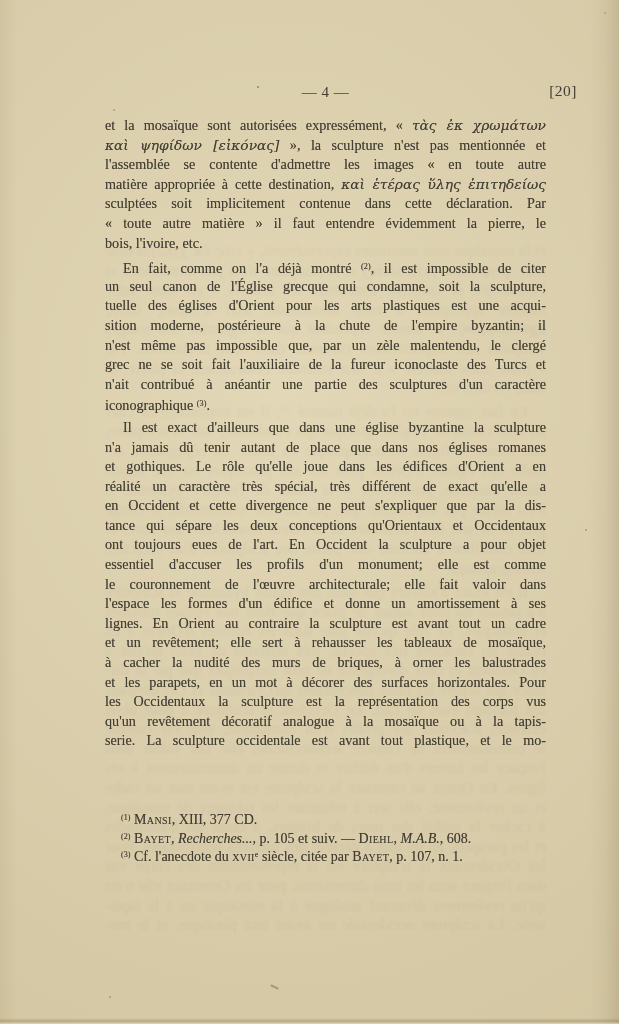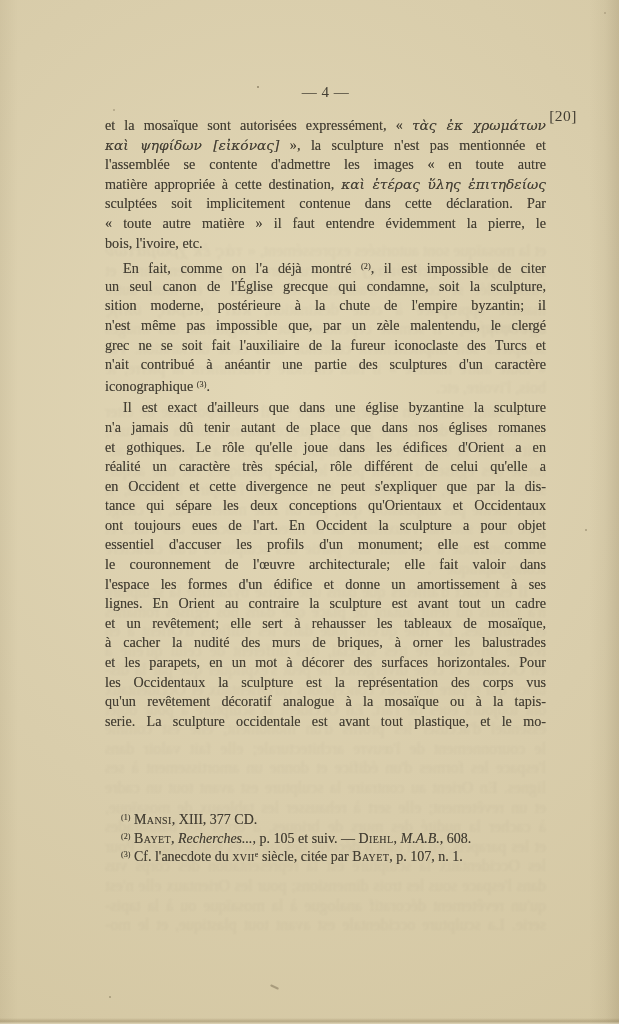--- a/index.html
+++ b/index.html
@@ -29,21 +29,21 @@
     transform:scaleX(-1);
     opacity:.05;
     filter:blur(1px);
     pointer-events:none;
   }
   .header{
     position:absolute;left:101px;top:84px;width:449px;height:20px;
     font-size:15px;letter-spacing:.5px;
   }
   .pagenum{display:block;width:100%;text-align:center;}
-  .colref{position:absolute;right:-27px;top:-2px;font-size:15.5px;letter-spacing:.5px;margin-top:25px;}
+  .colref{position:absolute;right:-27px;top:-2px;font-size:15.5px;letter-spacing:.5px;}
   .body-text{
     position:absolute;left:101px;top:112px;width:449px;
     font-size:14.2px;line-height:19.6px;
     text-shadow:0 0 .5px var(--ink-soft);
   }
   .para{margin:4px;}
   .line{
     text-align:justify;
     text-align-last:justify;
     height:19.6px;overflow:visible;
@@ -131,31 +131,32 @@
         <div class="line"><span class="greek">καὶ ψηφίδων [εἰκόνας]</span><span> », la sculpture n'est pas mentionnée et</span></div>
         <div class="line"><span>l'assemblée se contente d'admettre les images « en toute autre</span></div>
         <div class="line"><span>matière appropriée à cette destination, </span><span class="greek">καὶ ἑτέρας ὕλης ἐπιτηδείως</span></div>
         <div class="line"><span>sculptées soit implicitement contenue dans cette déclaration. Par</span></div>
         <div class="line"><span>« toute autre matière » il faut entendre évidemment la pierre, le</span></div>
         <div class="line end"><span>bois, l'ivoire, etc.</span></div>
       </div>
       <div class="para">
         <div class="line indent"><span>En fait, comme on l'a déjà montré </span><span class="sup">(2)</span><span>, il est impossible de citer</span></div>
         <div class="line"><span>un seul canon de l'Église grecque qui condamne, soit la sculpture,</span></div>
+        <div class="line"><span>tuelle des églises d'Orient pour les arts plastiques est une acqui-</span></div>
         <div class="line"><span>sition moderne, postérieure à la chute de l'empire byzantin; il</span></div>
         <div class="line"><span>n'est même pas impossible que, par un zèle malentendu, le clergé</span></div>
         <div class="line"><span>grec ne se soit fait l'auxiliaire de la fureur iconoclaste des Turcs et</span></div>
         <div class="line"><span>n'ait contribué à anéantir une partie des sculptures d'un caractère</span></div>
         <div class="line end"><span>iconographique </span><span class="sup">(3)</span><span>.</span></div>
       </div>
       <div class="para">
         <div class="line indent"><span>Il est exact d'ailleurs que dans une église byzantine la sculpture</span></div>
         <div class="line"><span>n'a jamais dû tenir autant de place que dans nos églises romanes</span></div>
         <div class="line"><span>et gothiques. Le rôle qu'elle joue dans les édifices d'Orient a en</span></div>
-        <div class="line"><span>réalité un caractère très spécial, rôle différent de celui qu'elle a</span></div>
+        <div class="line"><span>réalité un caractère très spécial, très différent de exact qu'elle a</span></div>
         <div class="line"><span>en Occident et cette divergence ne peut s'expliquer que par la dis-</span></div>
         <div class="line"><span>tance qui sépare les deux conceptions qu'Orientaux et Occidentaux</span></div>
         <div class="line"><span>ont toujours eues de l'art. En Occident la sculpture a pour objet</span></div>
         <div class="line"><span>essentiel d'accuser les profils d'un monument; elle est comme</span></div>
         <div class="line"><span>le couronnement de l'œuvre architecturale; elle fait valoir dans</span></div>
         <div class="line"><span>l'espace les formes d'un édifice et donne un amortissement à ses</span></div>
         <div class="line"><span>lignes. En Orient au contraire la sculpture est avant tout un cadre</span></div>
         <div class="line"><span>et un revêtement; elle sert à rehausser les tableaux de mosaïque,</span></div>
         <div class="line"><span>à cacher la nudité des murs de briques, à orner les balustrades</span></div>
         <div class="line"><span>et les parapets, en un mot à décorer des surfaces horizontales. Pour</span></div>

